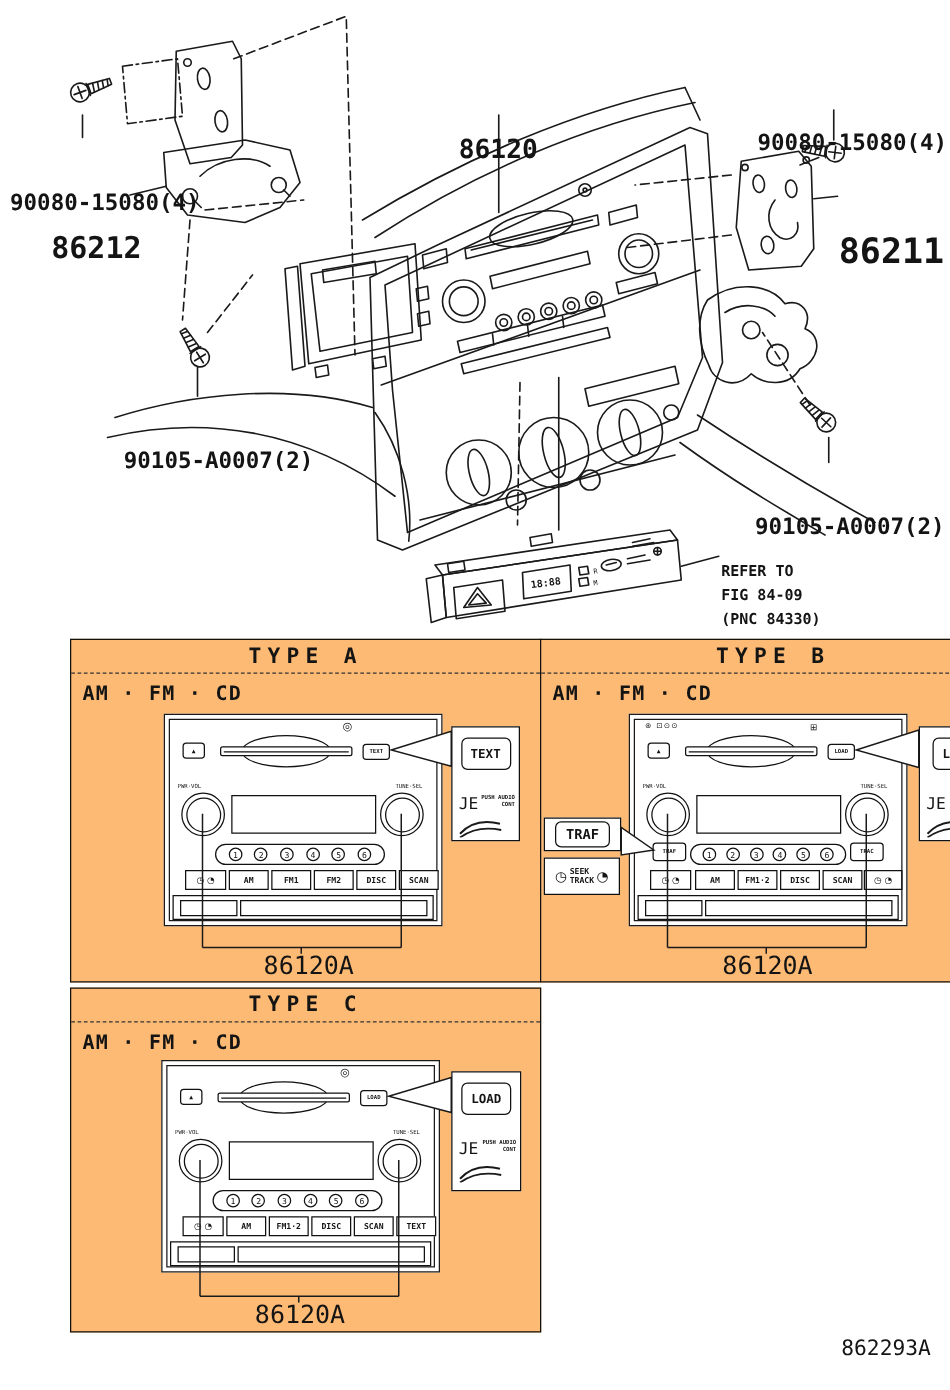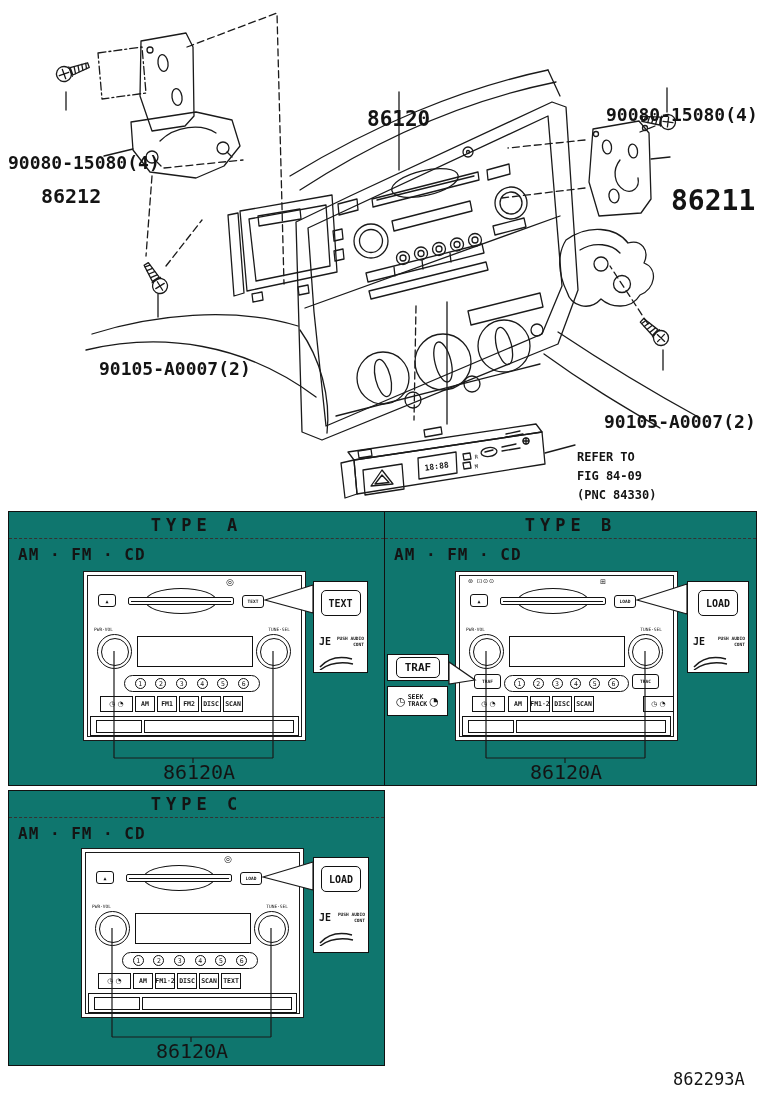--- a/index.html
+++ b/index.html
@@ -1,19 +1,19 @@
 <!DOCTYPE html>
 <html><head>
 <meta charset="utf-8">
 <style>
   html,body{margin:0;padding:0;width:760px;height:1112px;overflow:hidden;background:#fff;}
   body{position:relative;font-family:"DejaVu Sans Mono",monospace;color:#141414;}
   .abs{position:absolute;}
   .pl{position:absolute;font-weight:bold;white-space:nowrap;margin-top:41px;}
-  .panel{position:absolute;border:1.5px solid #111;background:#0f766e;box-sizing:border-box;}
+  .panel{position:absolute;border:1.5px solid #111;background:#fdba74;box-sizing:border-box;margin-left:48px;}
   .ptitle{height:26px;border-bottom:1.3px dashed #333;display:flex;align-items:center;justify-content:center;
           font-weight:bold;font-size:17px;letter-spacing:5px;}
   .band{position:absolute;left:9px;top:33px;font-weight:bold;font-size:16px;letter-spacing:1px;}
   .radio{position:absolute;width:221px;height:168px;border:1.5px solid #1a1a1a;background:#fff;box-sizing:content-box;}
   .radio > *{position:absolute;box-sizing:border-box;}
   .rframe{left:3px;top:3px;right:3px;bottom:3px;border:1px solid #1a1a1a;}
   .eject{left:14px;top:22px;width:18px;height:13px;border:1.2px solid #111;border-radius:3px;
          display:flex;align-items:center;justify-content:center;font-size:5px;}
   .disc{left:61px;top:16px;width:72px;height:26px;border:1.2px solid #111;border-radius:50%;}
   .slot{left:44px;top:25px;width:106px;height:8px;border:1.3px solid #111;border-radius:2px;background:#fff;}
@@ -29,31 +29,31 @@
   .display{left:53px;top:64px;width:116px;height:31px;border:1.6px solid #111;}
   .presets{left:40px;top:103px;width:136px;height:17px;border:1.3px solid #111;border-radius:9px;
            display:flex;align-items:center;justify-content:space-around;padding:0 5px;}
   .pnum{width:11px;height:11px;border:1.1px solid #111;border-radius:50%;font-size:6.5px;
         display:flex;align-items:center;justify-content:center;box-sizing:border-box;}
   .sidebtn{width:27px;height:15px;border:1.3px solid #111;border-radius:3px;font-size:4.5px;font-weight:bold;
            display:flex;align-items:center;justify-content:center;}
   .iconbox{left:16px;top:124px;width:33px;height:16px;border:1.3px solid #111;font-size:7px;
            display:flex;align-items:center;justify-content:center;letter-spacing:0;font-family:"DejaVu Sans",sans-serif;}
   .btnrow{left:51px;top:124px;height:16px;display:flex;gap:2px;}
-  .fbtn{width:20px;height:16px;border:1.3px solid #111;font-size:6.5px;font-weight:bold;
+  .fbtn{width:32px;height:16px;border:1.3px solid #111;font-size:6.5px;font-weight:bold;
         display:flex;align-items:center;justify-content:center;box-sizing:border-box;background:#fff;}
   .bslot{left:6px;top:144px;width:209px;height:20px;border:1.4px solid #111;}
   .bslot i{position:absolute;border:1.2px solid #111;top:3px;height:11px;}
   .bslot .a{left:5px;width:44px;}
   .bslot .b{left:53px;width:148px;}
   .callout{position:absolute;border:1.4px solid #111;background:#fff;box-sizing:border-box;}
   .cbtn{margin:8px auto 0;width:38px;height:24px;border:1.7px solid #111;border-radius:5px;font-size:10px;font-weight:bold;
         display:flex;align-items:center;justify-content:center;}
   .cnote{position:absolute;left:5px;right:3px;top:54px;display:flex;justify-content:space-between;align-items:flex-start;}
-  .cglyph{font-size:10px;font-weight:bold;}
+  .cglyph{font-size:13px;font-weight:normal;}
   .cnlines span{display:block;font-size:4.5px;font-weight:bold;text-align:right;line-height:5.5px;}
   .carrow{position:absolute;left:4px;top:70px;}
   .seekrow{display:flex;align-items:center;justify-content:center;gap:2px;height:100%;}
   .sicon{font-size:11px;font-family:"DejaVu Sans",sans-serif;}
   .stext span{display:block;font-size:6.5px;font-weight:bold;line-height:7px;}
   .part-art{position:absolute;left:0;top:0;pointer-events:none;}
   .plabel{position:absolute;font-weight:normal;font-size:20px;transform:translateX(-50%);white-space:nowrap;}
 </style>
 </head>
 <body>
@@ -207,21 +207,21 @@
         <path d="M523,441 L529,441 M526,438 L526,444"></path>
       <path d="M506,434 L520,431 M506,437 L523,434"></path>
     </g>
   </g>
 </svg>
 
 <div class="pl" style="left:367px;top:66px;font-size:21px">86120</div>
 <div class="pl" style="left:606px;top:63px;font-size:18px">90080-15080(4)</div>
 <div class="pl" style="left:671px;top:143px;font-size:28px">86211</div>
 <div class="pl" style="left:8px;top:111px;font-size:18px">90080-15080(4)</div>
-<div class="pl" style="left:41px;top:143px;font-size:20px">86212</div>
+<div class="pl" style="left:41px;top:143px;font-size:24px">86212</div>
 <div class="pl" style="left:99px;top:317px;font-size:18px">90105-A0007(2)</div>
 <div class="pl" style="left:604px;top:370px;font-size:18px">90105-A0007(2)</div>
 <div class="pl" style="left:577px;top:407px;font-size:12px;line-height:19px">
   <div>REFER TO</div>
   <div>FIG 84-09</div>
   <div>(PNC 84330)</div>
 </div>
 
 <section class="panel" style="left:8px;top:511px;width:377px;height:275px">
   <div class="ptitle">TYPE A</div>

